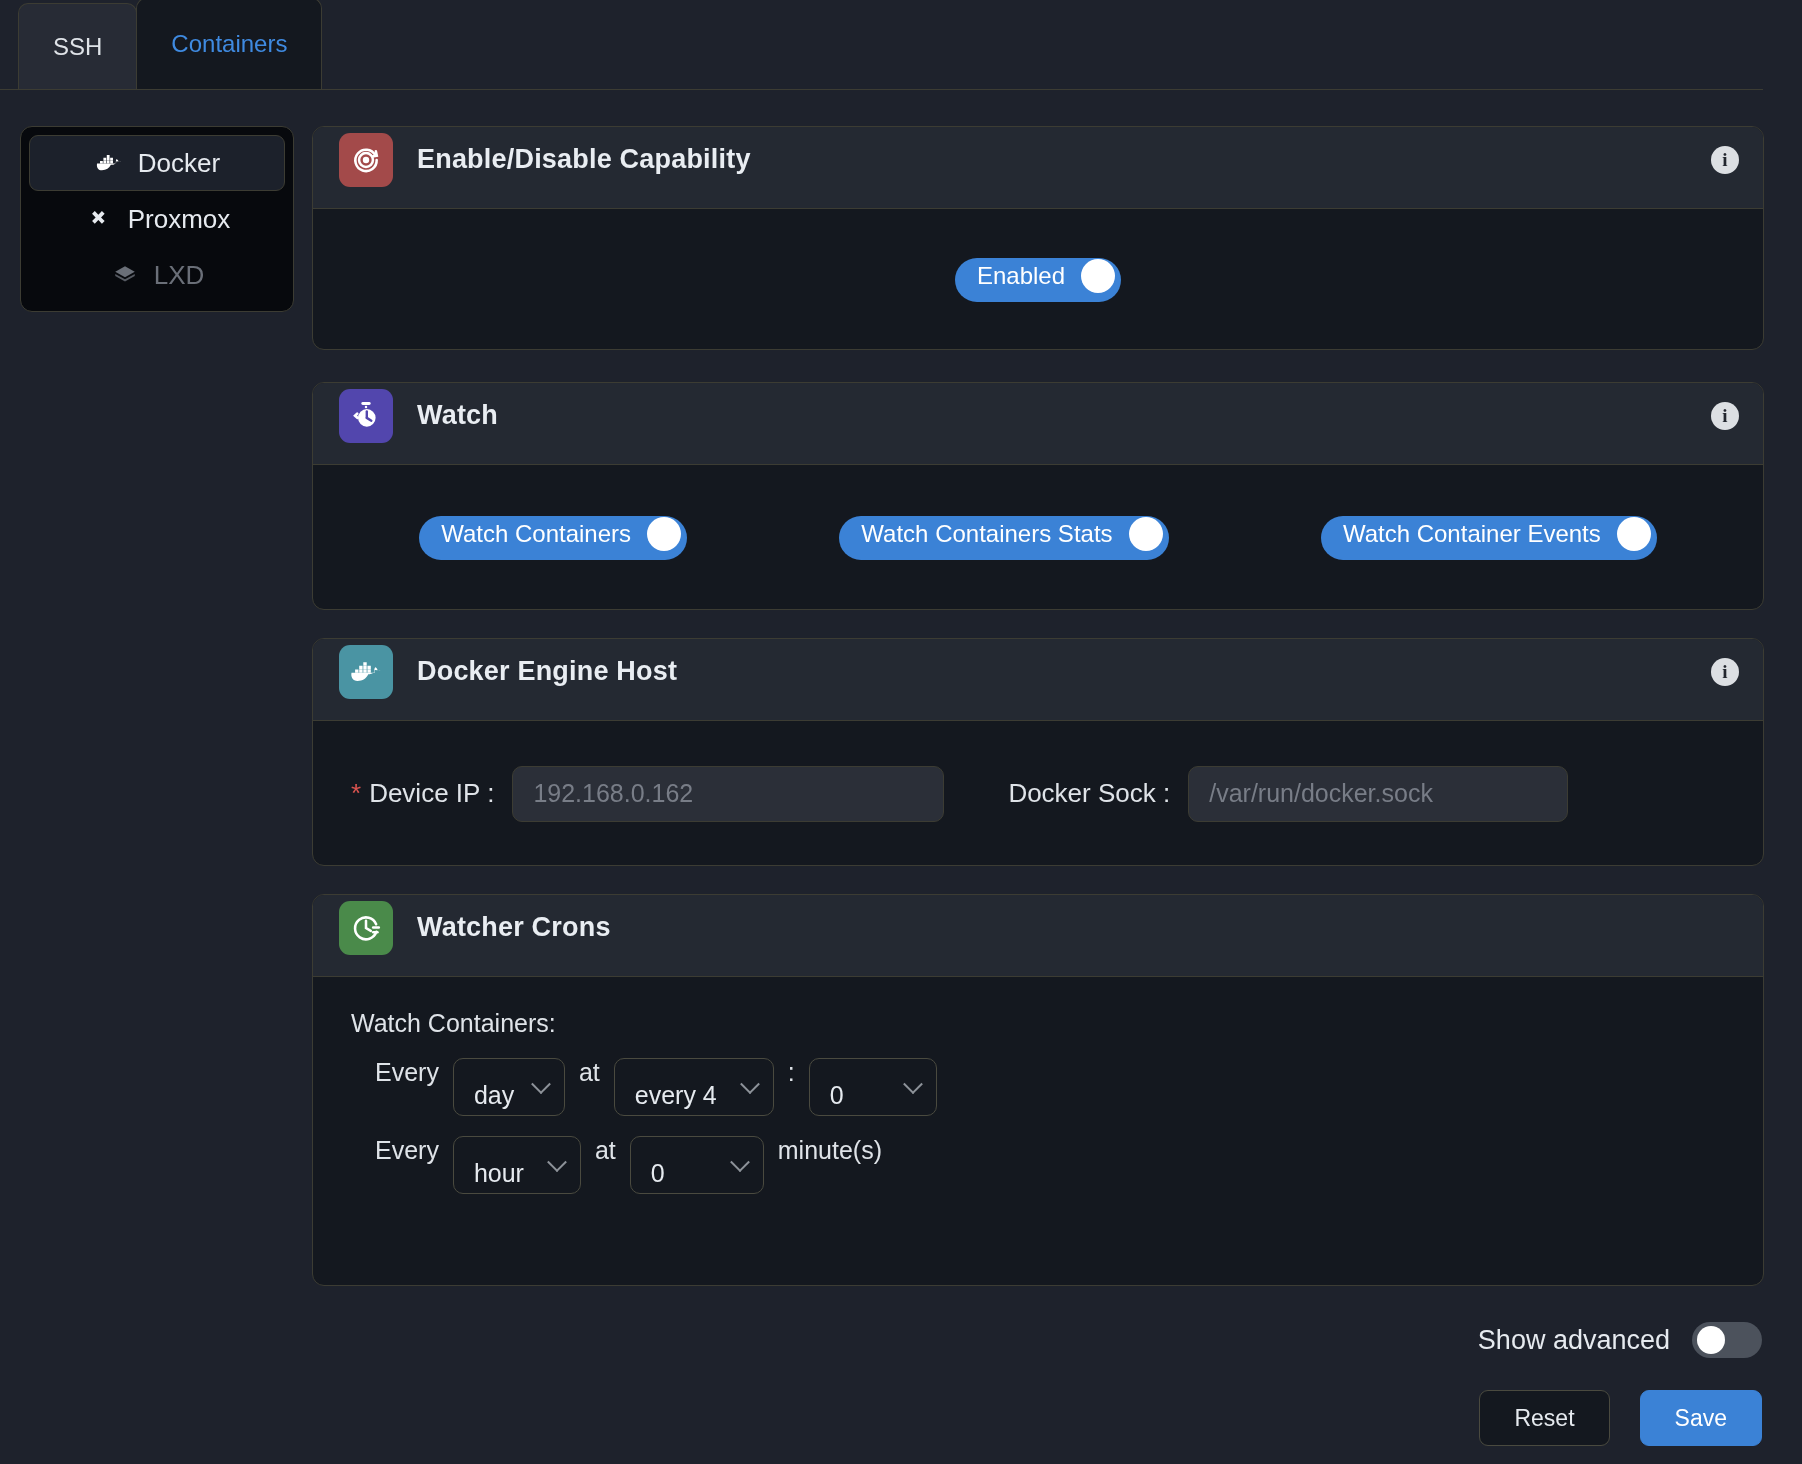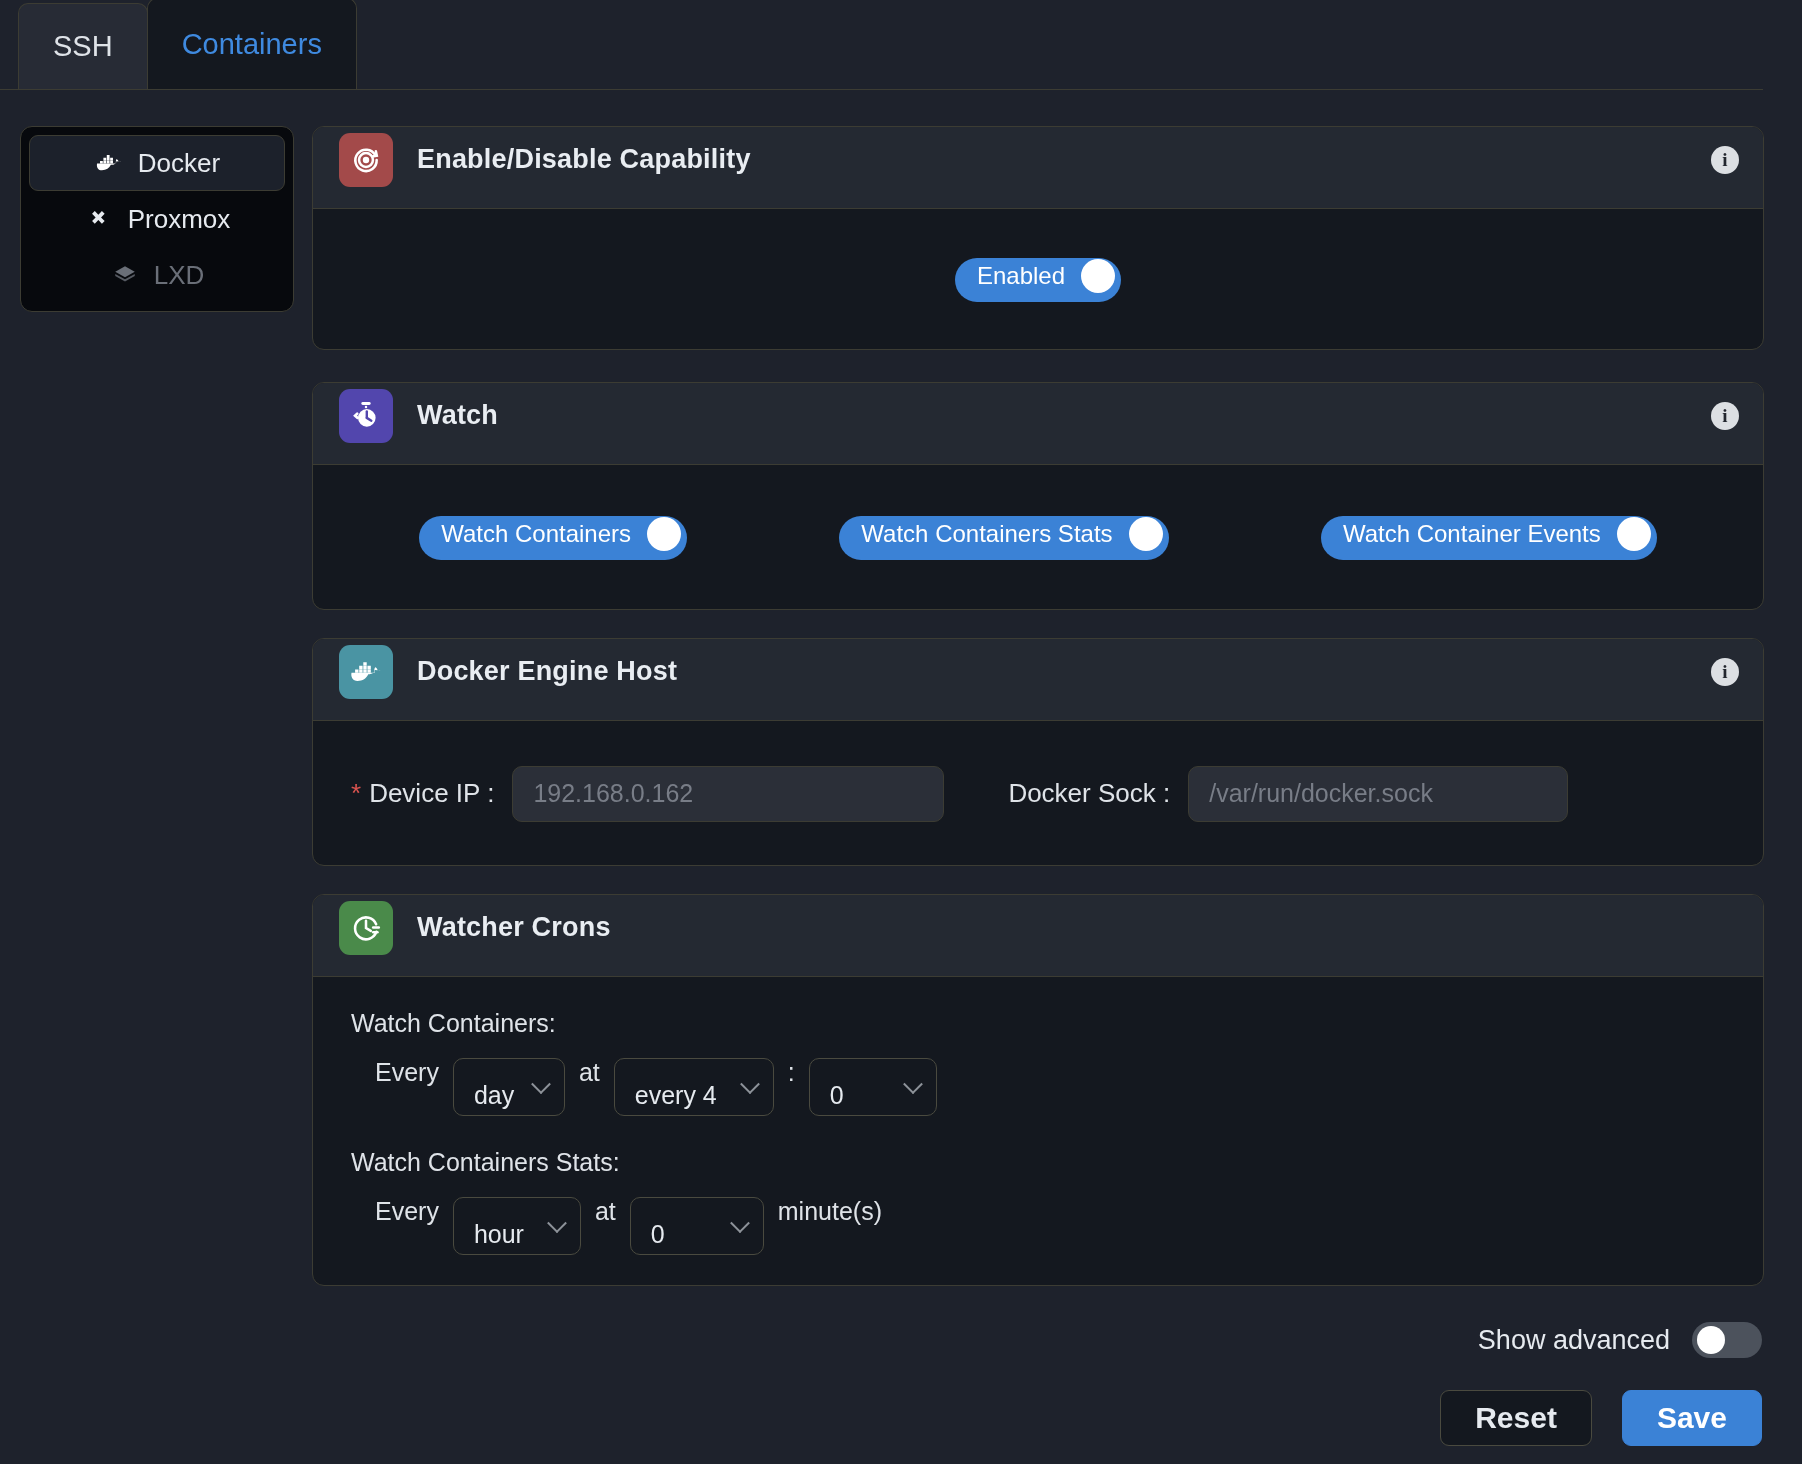--- a/index.html
+++ b/index.html
@@ -15,21 +15,21 @@
   .tabbar {
     position: absolute; left: 0; top: 0;
     width: 1763px; height: 90px;
     display: flex; align-items: flex-end;
     border-bottom: 1px solid #3c3c33;
   }
   .tab {
     height: 86px;
     display: flex; align-items: center; justify-content: center;
     padding: 0 34px;
-    font-size: 29px;
+    font-size: 24px;
     color: #dfe3e8;
     background: #272b35;
     border: 1px solid #3c3c33;
     border-bottom: none;
     border-radius: 10px 10px 0 0;
     margin-right: -1px;
     cursor: pointer;
     user-select: none;
   }
   .tab:first-child { margin-left: 18px; }
@@ -165,23 +165,22 @@
     display: flex; align-items: center; gap: 22px;
   }
   .adv-label { font-size: 27px; color: #e6eaef; }
   .btn-row {
     position: absolute; right: 40px; top: 1390px;
     display: flex; align-items: center; gap: 30px;
   }
   .btn {
     height: 56px; padding: 0 34px;
     display: flex; align-items: center; justify-content: center;
-    border-radius: 9px; font-size: 30px; cursor: pointer; user-select: none;
+    border-radius: 9px; font-size: 23px; cursor: pointer; user-select: none;
     font-family: "Liberation Sans", sans-serif;
-    font-weight: bold;
   }
   .btn-reset { background: #14181f; color: #e6eaef; border: 1px solid #4a4a3f; }
   .btn-save  { background: #3b82d6; color: #fff; border: 1px solid #3b82d6; }
 </style>
 </head>
 <body>
 
 <div class="tabbar">
   <div class="tab">SSH</div>
   <div class="tab active">Containers</div>
@@ -324,21 +323,20 @@
         <span>every 4</span>
         <i class="chev"></i>
       </div>
       <span class="cron-word">:</span>
       <div class="sel" style="min-width:128px;">
         <span>0</span>
         <i class="chev"></i>
       </div>
     </div>
 
-    <div class="cron-label" style="margin-top:32px;">Watch Containers Stats:</div>
 
     <div class="cron-row" style="margin:20px 0 0 24px;">
       <span class="cron-word">Every</span>
       <div class="sel" style="min-width:128px;">
         <span>hour</span>
         <i class="chev"></i>
       </div>
       <span class="cron-word">at</span>
       <div class="sel" style="min-width:134px;">
         <span>0</span>

